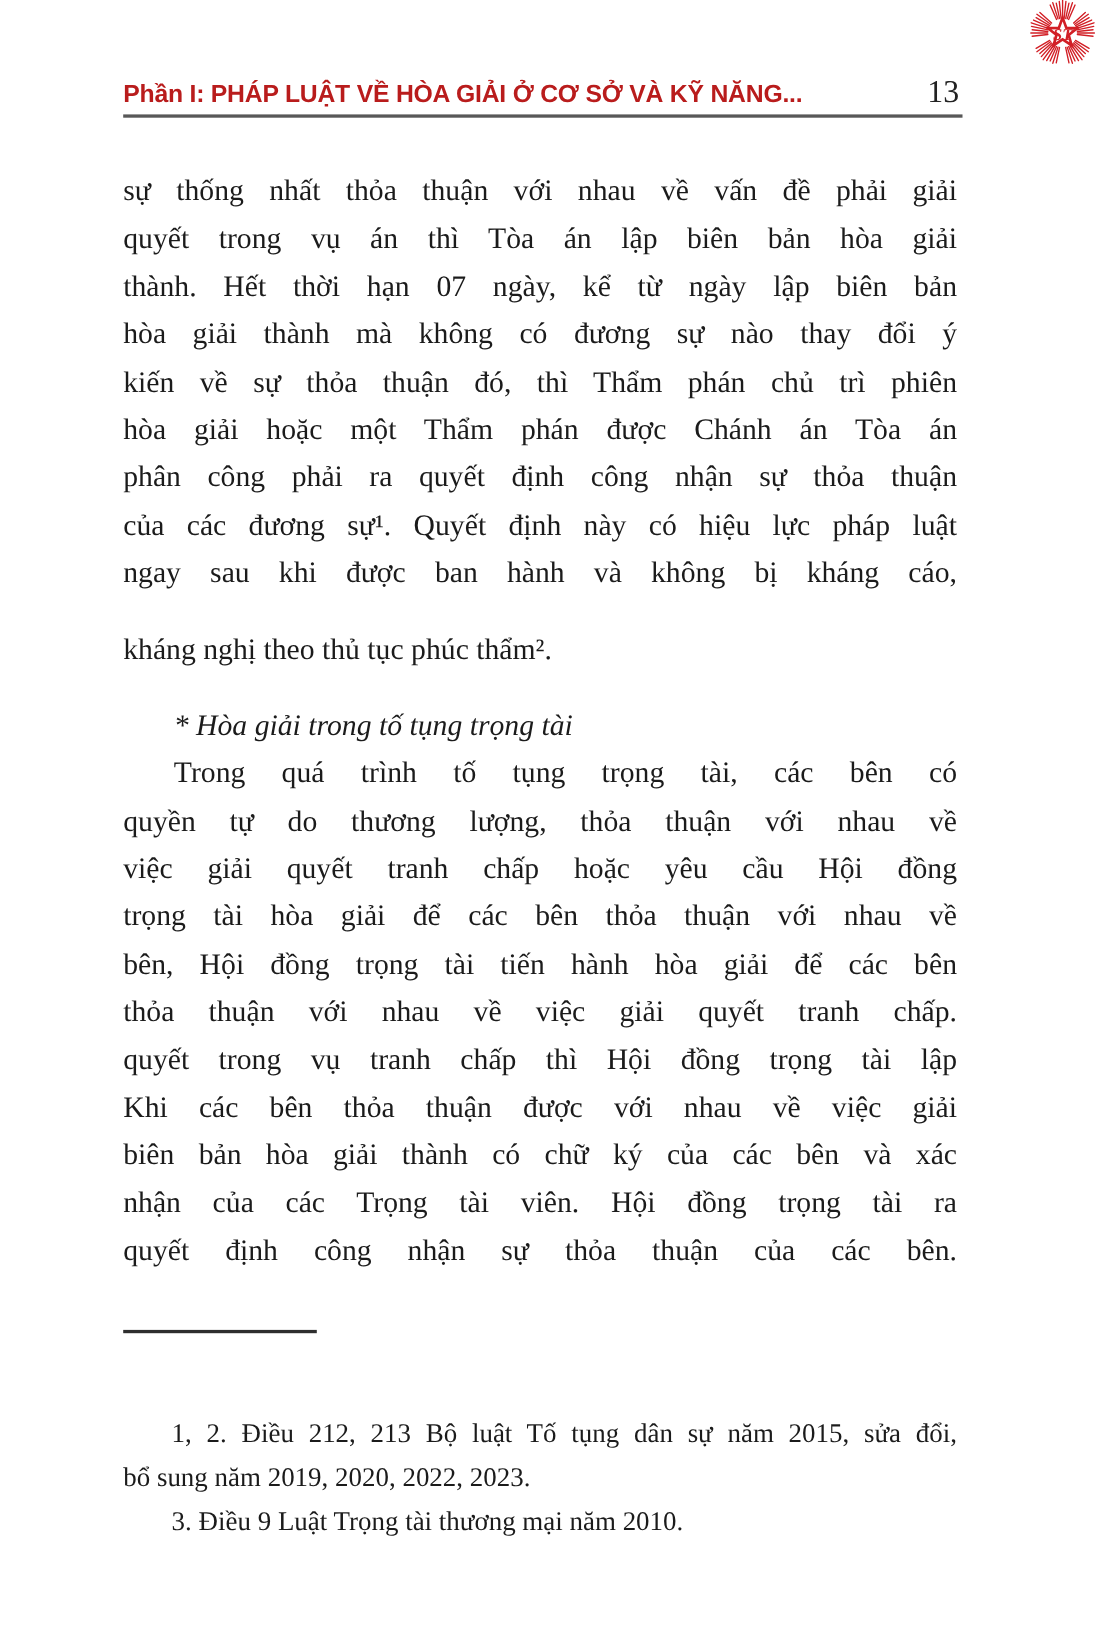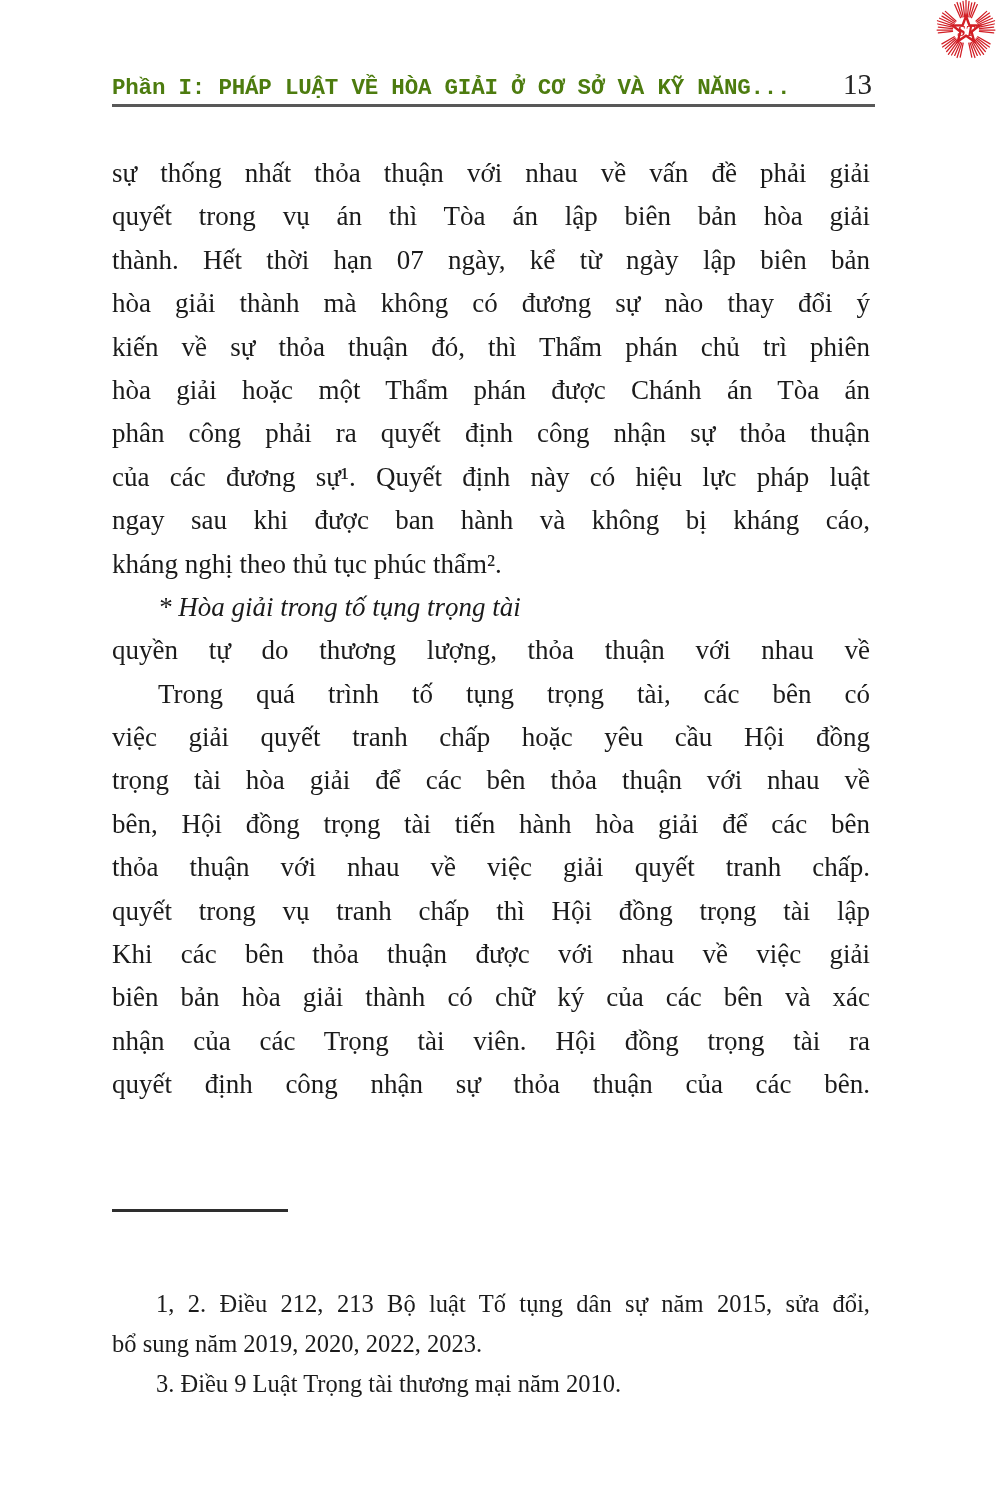--- a/index.html
+++ b/index.html
@@ -10,22 +10,22 @@
     overflow:hidden;
     font-family:"Liberation Serif","DejaVu Serif",serif;
     color:#1b1b1b;
   }
   
   .header-row{
     position:absolute;left:112px;top:68px;width:760px;
     display:flex;justify-content:space-between;align-items:baseline;
   }
   .header-title{
-    font-family:Liberation Mono, monospace;
-    font-size:22.5px;font-weight:700;color:#4d7c0f;
+    font-family:Liberation Sans, sans-serif;
+    font-size:22.5px;font-weight:700;color:#b91c1c;
     letter-spacing:-0.2px;white-space:nowrap;text-align:right;
   }
   .header-page-number{
     font-family:"Liberation Serif","DejaVu Serif",serif;
     font-size:29px;font-weight:400;color:#222;
   }
   .header-rule{
     position:absolute;left:112px;top:104px;width:763px;height:3px;
     background:#585858;
   }
@@ -35,21 +35,21 @@
   .body-text{
     position:absolute;left:112px;top:152px;width:758px;
     font-size:27px;line-height:43.4px;
   }
   .line{
     text-align:justify;
     text-align-last:justify;
     white-space:normal;
     height:43.4px;
   }
-  .line.no-stretch{text-align-last:left;}
+  .line.no-stretch{text-align-last:left;margin-top:26px;}
   .line.indent{text-indent:46px;}
   .line.italic{font-style:italic;}
   
   .footnote-divider{
     position:absolute;left:112px;top:1209px;width:176px;height:3px;
     background:#2e2e2e;
   }
   .footnotes{
     position:absolute;left:112px;top:1284px;width:758px;
     font-size:24.5px;line-height:40px;
@@ -130,22 +130,22 @@
     <div class="line">hòa giải thành mà không có đương sự nào thay đổi ý</div>
     <div class="line">kiến về sự thỏa thuận đó, thì Thẩm phán chủ trì phiên</div>
     <div class="line">hòa giải hoặc một Thẩm phán được Chánh án Tòa án</div>
     <div class="line">phân công phải ra quyết định công nhận sự thỏa thuận</div>
     <div class="line">của các đương sự¹. Quyết định này có hiệu lực pháp luật</div>
     <div class="line">ngay sau khi được ban hành và không bị kháng cáo,</div>
     <div class="line no-stretch">kháng nghị theo thủ tục phúc thẩm².</div>
 
     <div class="line no-stretch indent italic">* Hòa giải trong tố tụng trọng tài</div>
 
+    <div class="line indent">Trong quá trình tố tụng trọng tài, các bên có</div>
     <div class="line">quyền tự do thương lượng, thỏa thuận với nhau về</div>
-    <div class="line indent">Trong quá trình tố tụng trọng tài, các bên có</div>
     <div class="line">việc giải quyết tranh chấp hoặc yêu cầu Hội đồng</div>
     <div class="line">trọng tài hòa giải để các bên thỏa thuận với nhau về</div>
     <div class="line">bên, Hội đồng trọng tài tiến hành hòa giải để các bên</div>
     <div class="line">thỏa thuận với nhau về việc giải quyết tranh chấp.</div>
     <div class="line">quyết trong vụ tranh chấp thì Hội đồng trọng tài lập</div>
     <div class="line">Khi các bên thỏa thuận được với nhau về việc giải</div>
     <div class="line">biên bản hòa giải thành có chữ ký của các bên và xác</div>
     <div class="line">nhận của các Trọng tài viên. Hội đồng trọng tài ra</div>
     <div class="line">quyết định công nhận sự thỏa thuận của các bên.</div>
   </div>

